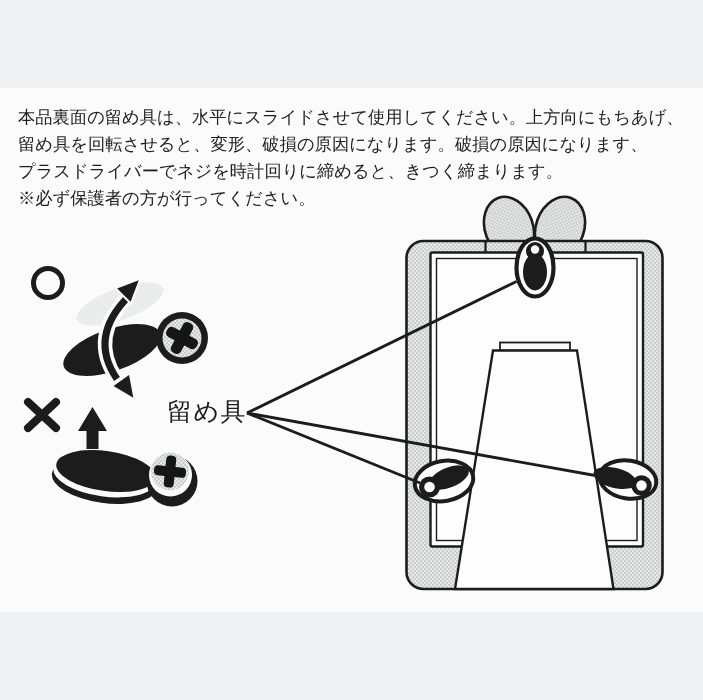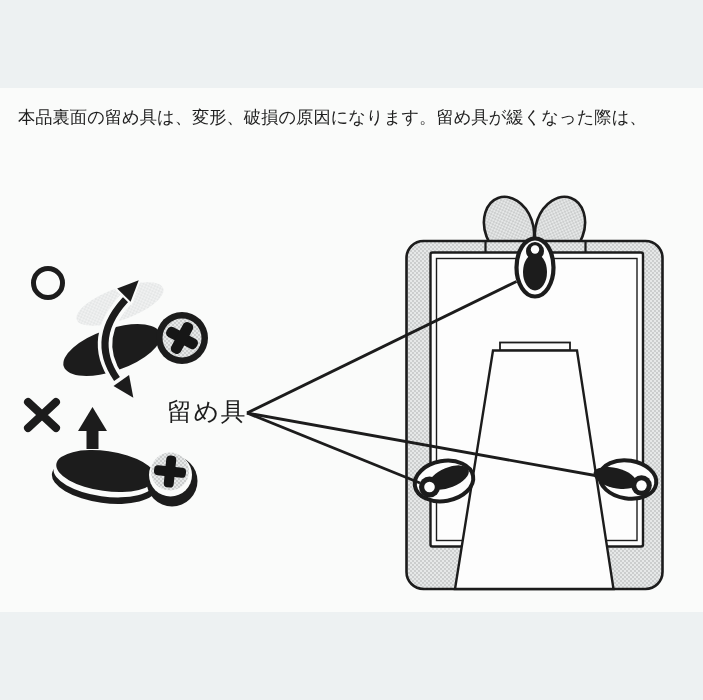--- a/index.html
+++ b/index.html
@@ -11,21 +11,24 @@
   .diagram-svg{position:absolute;left:0;top:0;width:703px;height:700px;}
   text.fastener-label{font-family:"Liberation Sans",sans-serif;font-size:25px;letter-spacing:1.5px;fill:#1c1c1c;}
 </style>
 </head>
 <body>
 
 <div class="page">
   <div class="content-band"></div>
 
   <div class="instructions">
-    <div>本品裏面の留め具は、変形、破損の原因になります。留め具が緩くなった際は、</div>
+    <div>本品裏面の留め具は、水平にスライドさせて使用してください。上方向にもちあげ、</div>
+    <div>留め具を回転させると、変形、破損の原因になります。破損の原因になります、</div>
+    <div>プラスドライバーでネジを時計回りに締めると、きつく締まります。</div>
+    <div>※必ず保護者の方が行ってください。</div>
   </div>
 
   <svg class="diagram-svg" viewBox="0 0 703 700">
     <defs>
       <pattern id="ht" width="4" height="4" patternUnits="userSpaceOnUse">
         <rect width="4" height="4" fill="#e6e8e8"></rect>
         <circle cx="1" cy="1" r="0.9" fill="#bfc1c1"></circle>
         <circle cx="3" cy="3" r="0.9" fill="#bfc1c1"></circle>
       </pattern>
       <pattern id="ht2" width="4" height="4" patternUnits="userSpaceOnUse">

